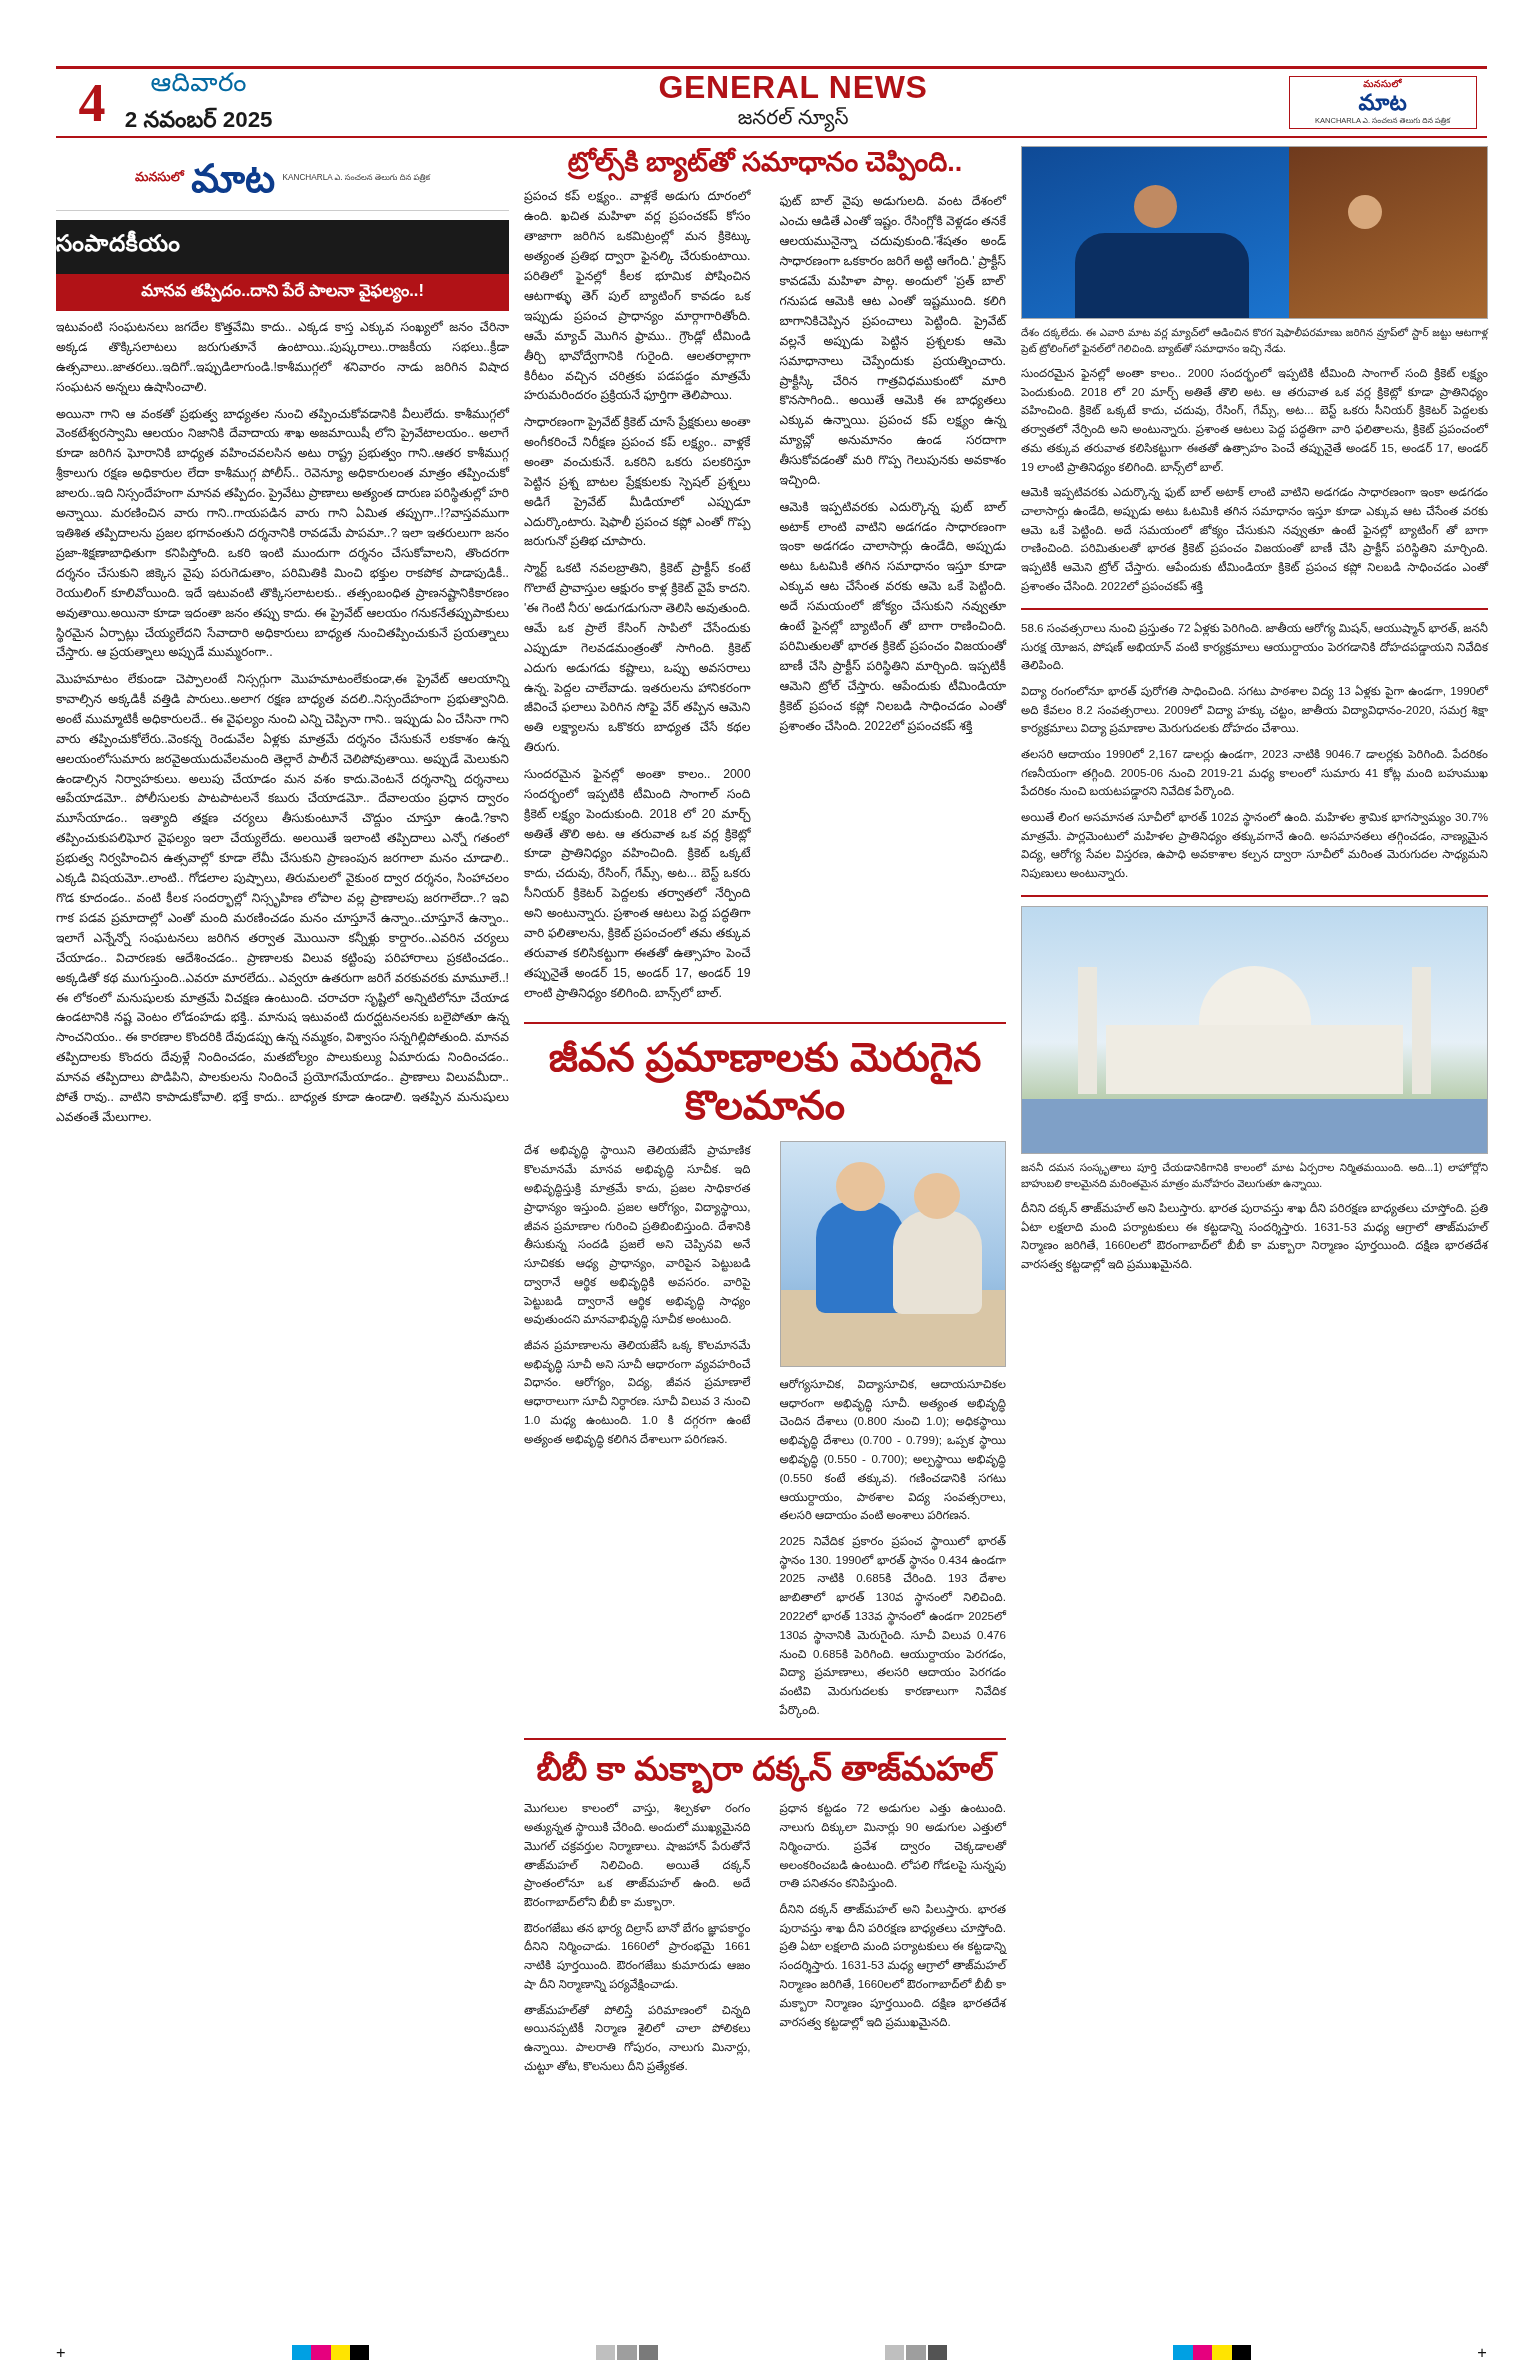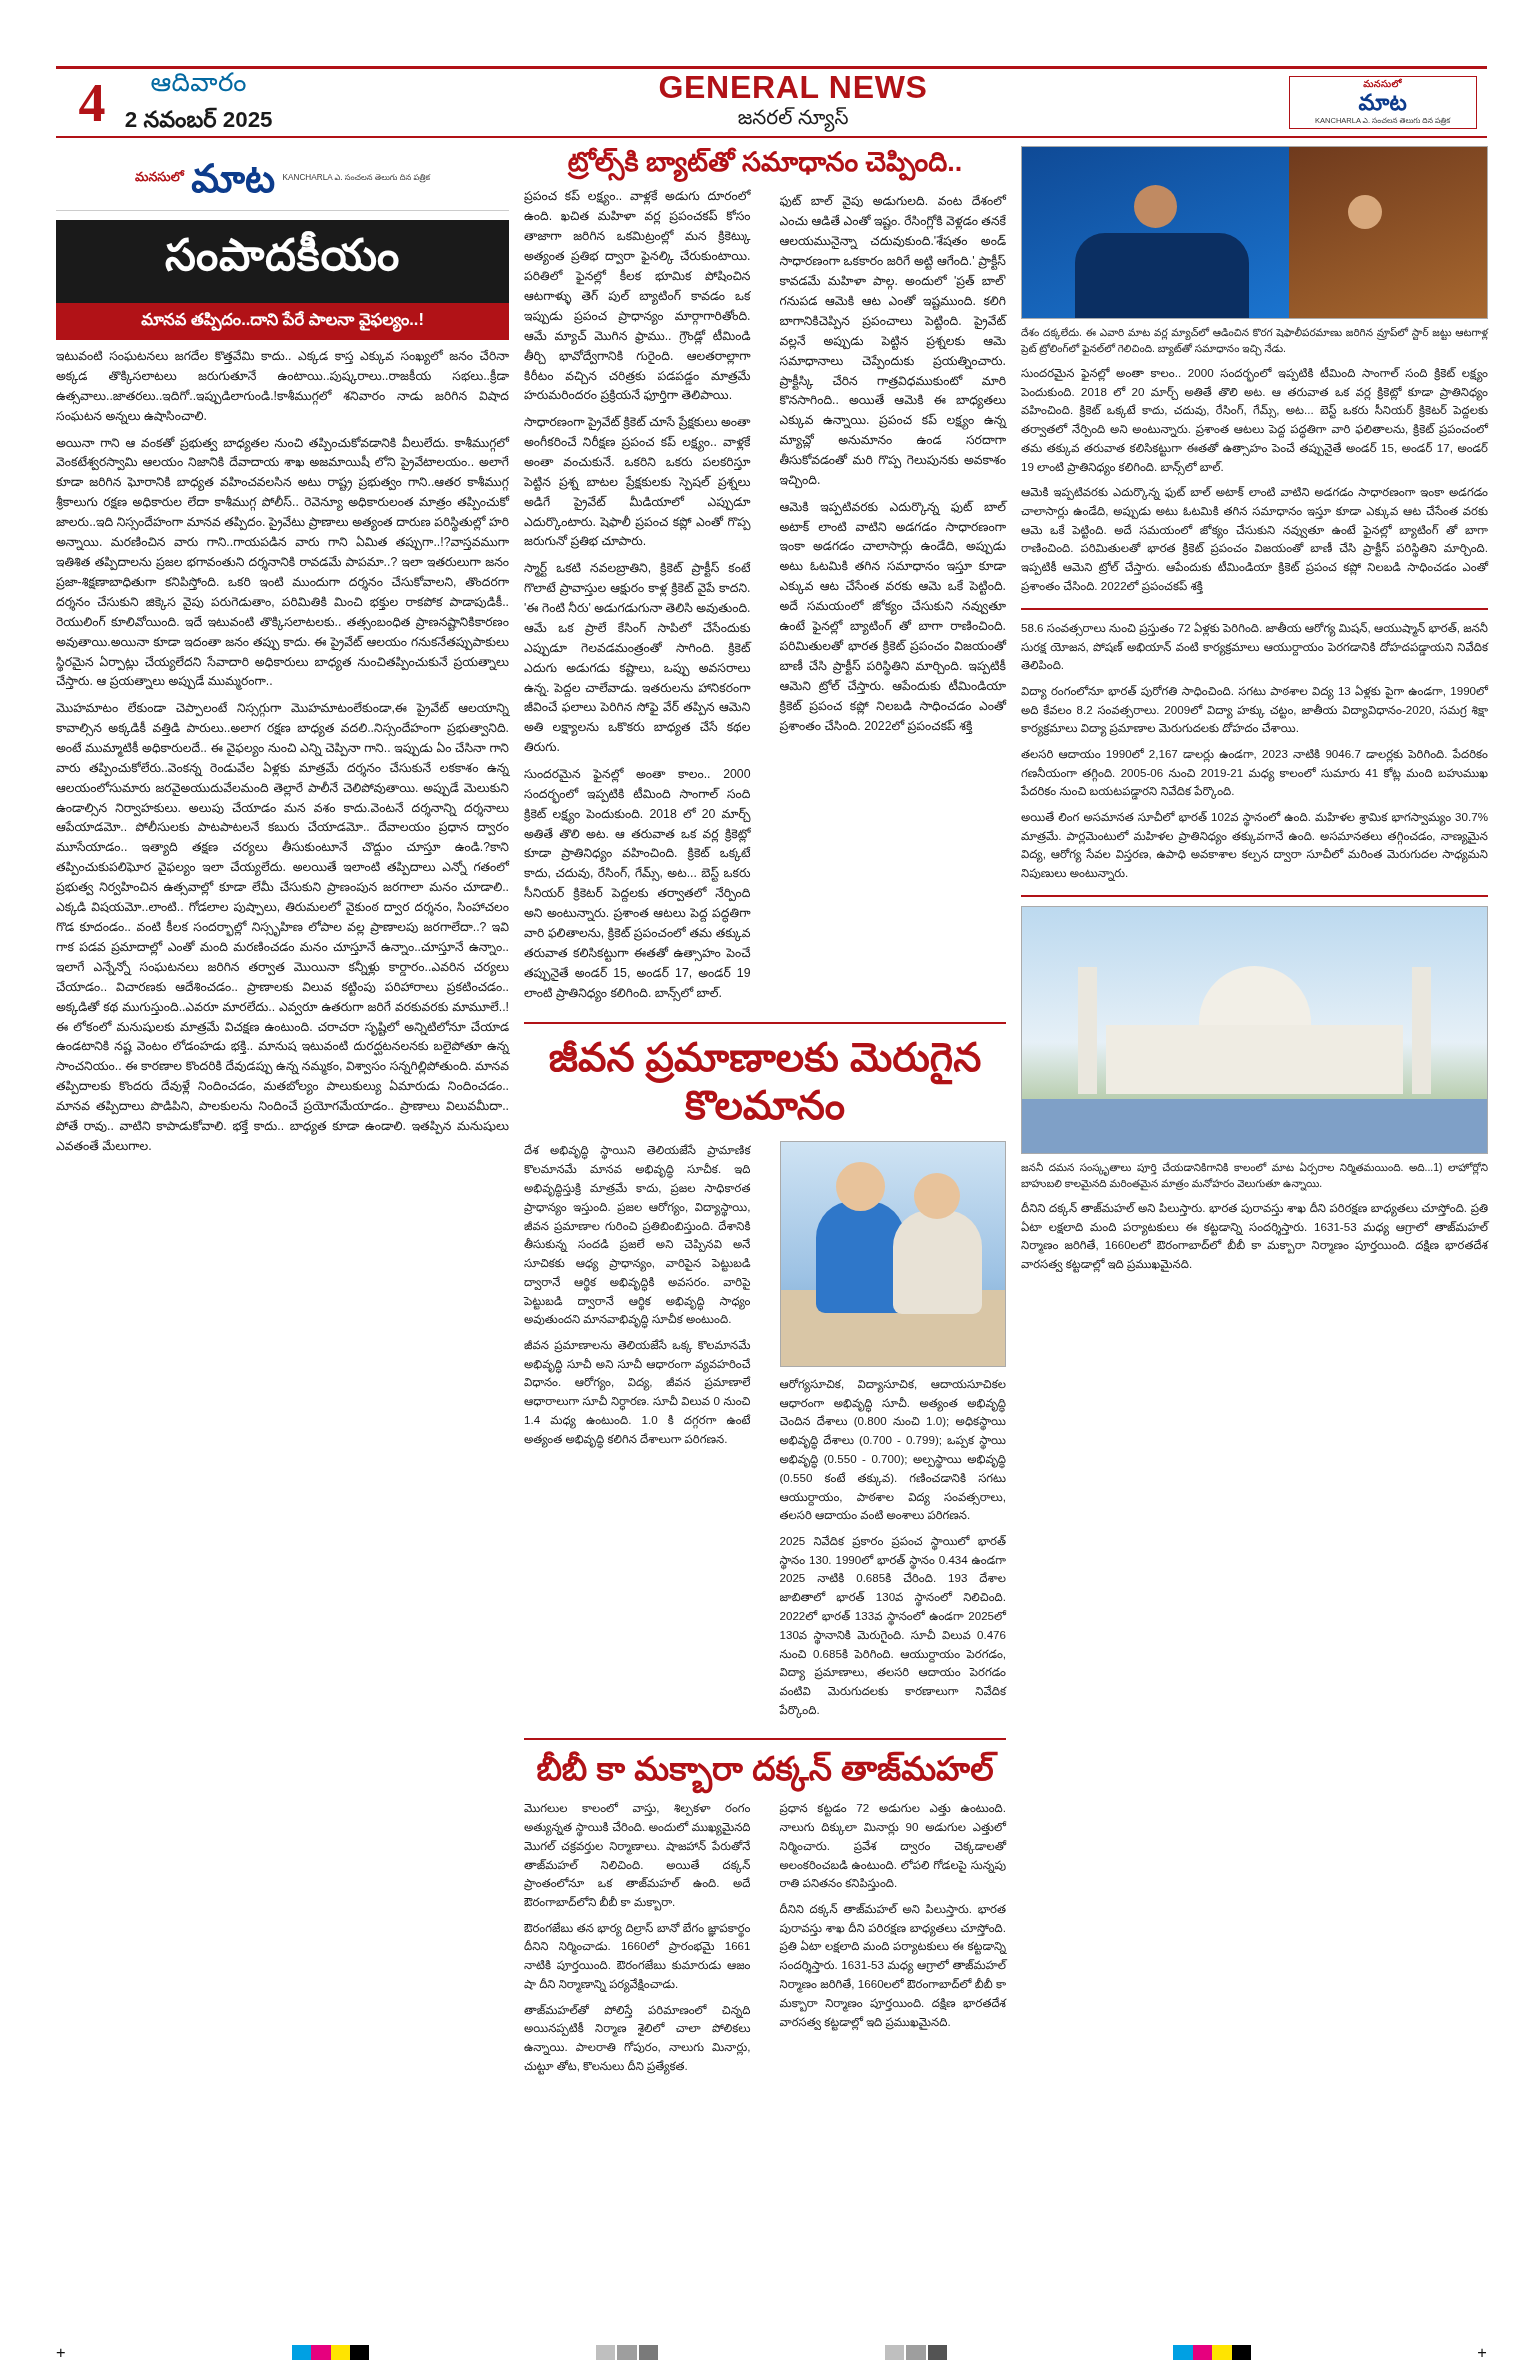--- a/index.html
+++ b/index.html
@@ -27,21 +27,21 @@
   .c1{left:0;width:453px;}
   .c2{left:468px;width:482px;}
   .c3{left:965px;width:467px;}
 
   
   .ed-logo{width:100%;height:64px;display:flex;align-items:center;justify-content:center;gap:7.5px;border-bottom:0.7px solid #ccc;}
   .ed-logo .el-red{font-size:12.7px;color:#b11217;font-weight:bold;}
   .ed-logo .el-blue{font-size:39px;color:#0d3c8c;font-weight:bold;line-height:1;}
   .ed-logo .el-sub{font-size:8.2px;color:#333;}
 
-  .ed-banner{margin-top:9px;background:#1a1a1a;color:#fff;text-align:center;padding:10.4px 0 12px;font-size:44px;font-weight:bold;letter-spacing:0.7px;}
+  .ed-banner{margin-top:9px;background:#1a1a1a;color:#fff;padding:10.4px 0 12px;font-size:23px;font-weight:bold;letter-spacing:0.7px;}
   .ed-sub{background:#b11217;color:#fff;text-align:center;padding:6.7px 0;font-size:16.4px;font-weight:bold;}
 
   .body-text{font-size:12.3px;line-height:1.62;text-align:justify;color:#141414;margin-top:7.5px;}
   .body-text p{margin:0 0 6.7px 0;}
 
   .author-card{margin-top:10.4px;border-top:1.5px solid #b11217;padding-top:7.5px;display:flex;align-items:center;gap:9px;}
   .author-photo{width:89px;height:89px;background:linear-gradient(160deg,#caa,#644);border:0.7px solid #999;flex:0 0 auto;position:relative;overflow:hidden;}
   .author-photo:after{content:"";position:absolute;left:21px;top:13.4px;width:46px;height:46px;border-radius:50%;background:#e5c2a5;}
   .author-photo:before{content:"";position:absolute;left:7.5px;bottom:0;width:75px;height:33px;border-radius:37px 37px 0 0;background:#2b2b6b;}
   .author-lines{flex:1;text-align:right;}
@@ -152,21 +152,21 @@
         </div>
       </div>
 
       <hr class="rule-red">
 
       <div>
         <h2 class="head-te h-mid">జీవన ప్రమాణాలకు మెరుగైన కొలమానం</h2>
         <div class="two-sub">
           <div class="s body-text" style="margin-top:0;font-size:11.6px">
             <p>దేశ అభివృద్ధి స్థాయిని తెలియజేసే ప్రామాణిక కొలమానమే మానవ అభివృద్ధి సూచీక. ఇది అభివృద్ధిస్తుక్రి మాత్రమే కాదు, ప్రజల సాధికారత ప్రాధాన్యం ఇస్తుంది. ప్రజల ఆరోగ్యం, విద్యాస్థాయి, జీవన ప్రమాణాల గురించి ప్రతిబింబిస్తుంది. దేశానికి తీసుకున్న సందడి ప్రజలే అని చెప్పినవి అనే సూచికకు ఆధ్య ప్రాధాన్యం, వారిపైన పెట్టుబడి ద్వారానే ఆర్థిక అభివృద్ధికి అవసరం. వారిపై పెట్టుబడి ద్వారానే ఆర్థిక అభివృద్ధి సాధ్యం అవుతుందని మానవాభివృద్ధి సూచీక అంటుంది.</p>
-            <p>జీవన ప్రమాణాలను తెలియజేసే ఒక్క కొలమానమే అభివృద్ధి సూచీ అని సూచీ ఆధారంగా వ్యవహరించే విధానం. ఆరోగ్యం, విద్య, జీవన ప్రమాణాలే ఆధారాలుగా సూచీ నిర్ధారణ. సూచీ విలువ 0 నుంచి 1.4 మధ్య ఉంటుంది. 1.0 కి దగ్గరగా ఉంటే అత్యంత అభివృద్ధి కలిగిన దేశాలుగా పరిగణన.</p>
+            <p>జీవన ప్రమాణాలను తెలియజేసే ఒక్క కొలమానమే అభివృద్ధి సూచీ అని సూచీ ఆధారంగా వ్యవహరించే విధానం. ఆరోగ్యం, విద్య, జీవన ప్రమాణాలే ఆధారాలుగా సూచీ నిర్ధారణ. సూచీ విలువ 3 నుంచి 1.0 మధ్య ఉంటుంది. 1.0 కి దగ్గరగా ఉంటే అత్యంత అభివృద్ధి కలిగిన దేశాలుగా పరిగణన.</p>
           </div>
           <div class="s">
             <div class="ph photo-class">
               <div class="desk"></div>
                 <div class="kid1"></div>
                 <div class="kid2"></div>
             </div>
             <div class="body-text" style="font-size:11.6px">
               <p>ఆరోగ్యసూచిక, విద్యాసూచిక, ఆదాయసూచికల ఆధారంగా అభివృద్ధి సూచీ. అత్యంత అభివృద్ధి చెందిన దేశాలు (0.800 నుంచి 1.0); అధికస్థాయి అభివృద్ధి దేశాలు (0.700 - 0.799); ఒప్పక స్థాయి అభివృద్ధి (0.550 - 0.700); అల్పస్థాయి అభివృద్ధి (0.550 కంటే తక్కువ). గణించడానికి సగటు ఆయుర్దాయం, పాఠశాల విద్య సంవత్సరాలు, తలసరి ఆదాయం వంటి అంశాలు పరిగణన.</p>
               <p>2025 నివేదిక ప్రకారం ప్రపంచ స్థాయిలో భారత్ స్థానం 130. 1990లో భారత్ స్థానం 0.434 ఉండగా 2025 నాటికి 0.685కి చేరింది. 193 దేశాల జాబితాలో భారత్ 130వ స్థానంలో నిలిచింది. 2022లో భారత్ 133వ స్థానంలో ఉండగా 2025లో 130వ స్థానానికి మెరుగైంది. సూచీ విలువ 0.476 నుంచి 0.685కి పెరిగింది. ఆయుర్దాయం పెరగడం, విద్యా ప్రమాణాలు, తలసరి ఆదాయం పెరగడం వంటివి మెరుగుదలకు కారణాలుగా నివేదిక పేర్కొంది.</p>

